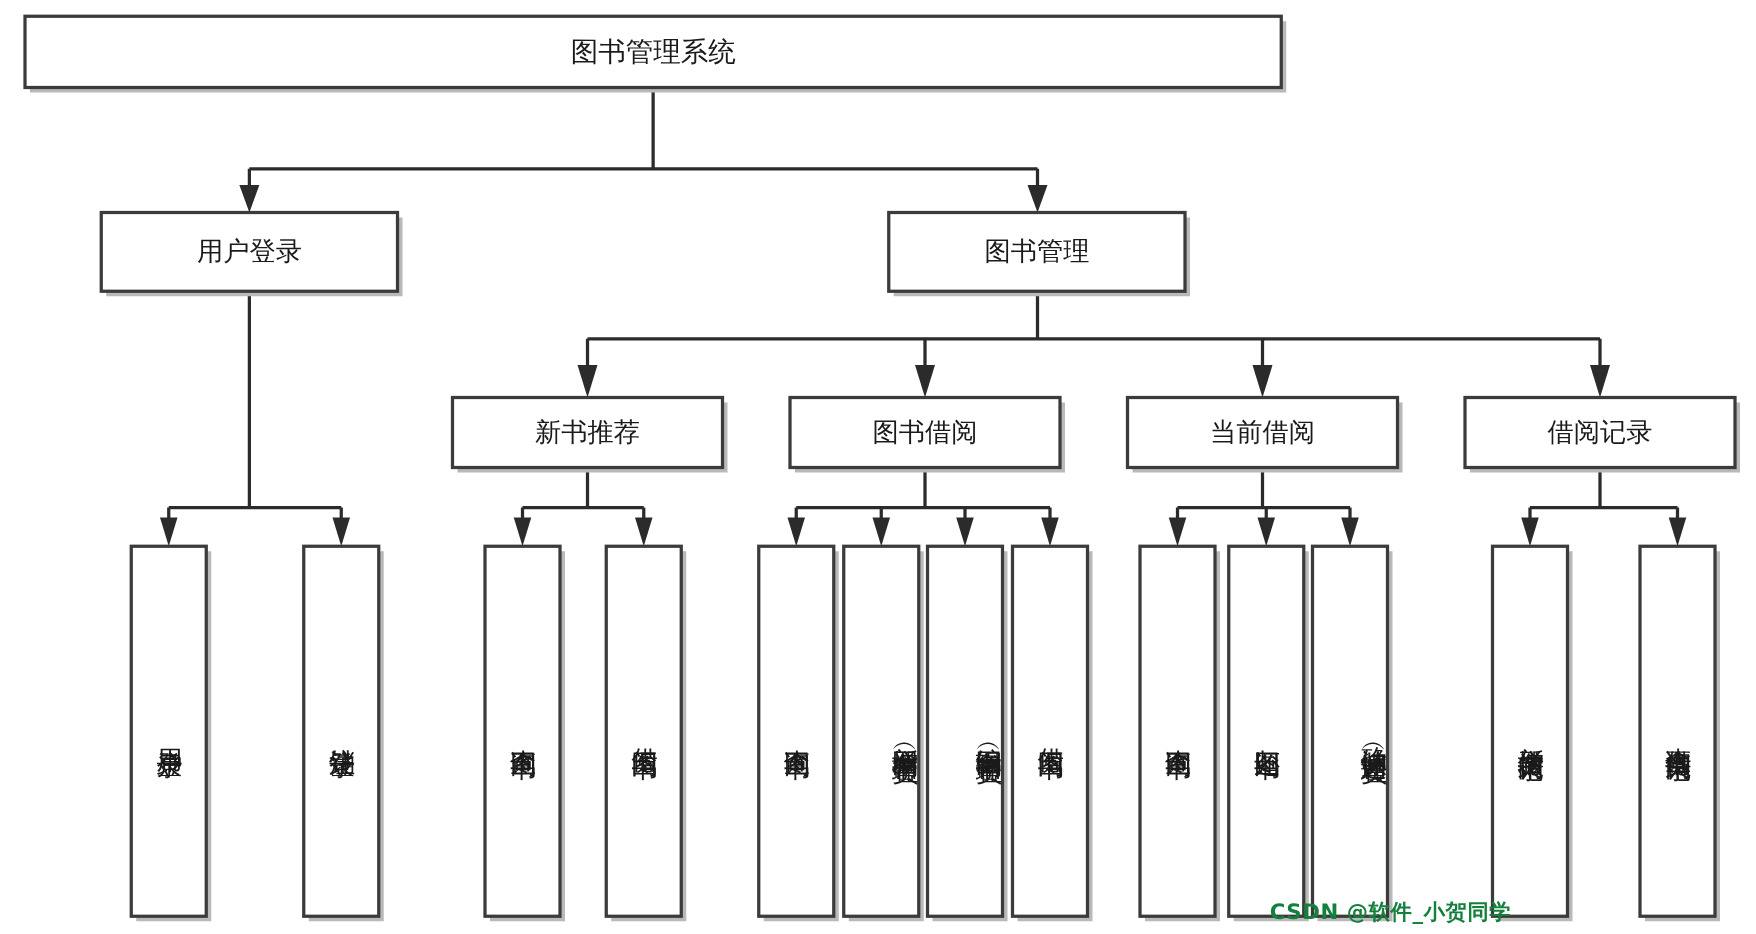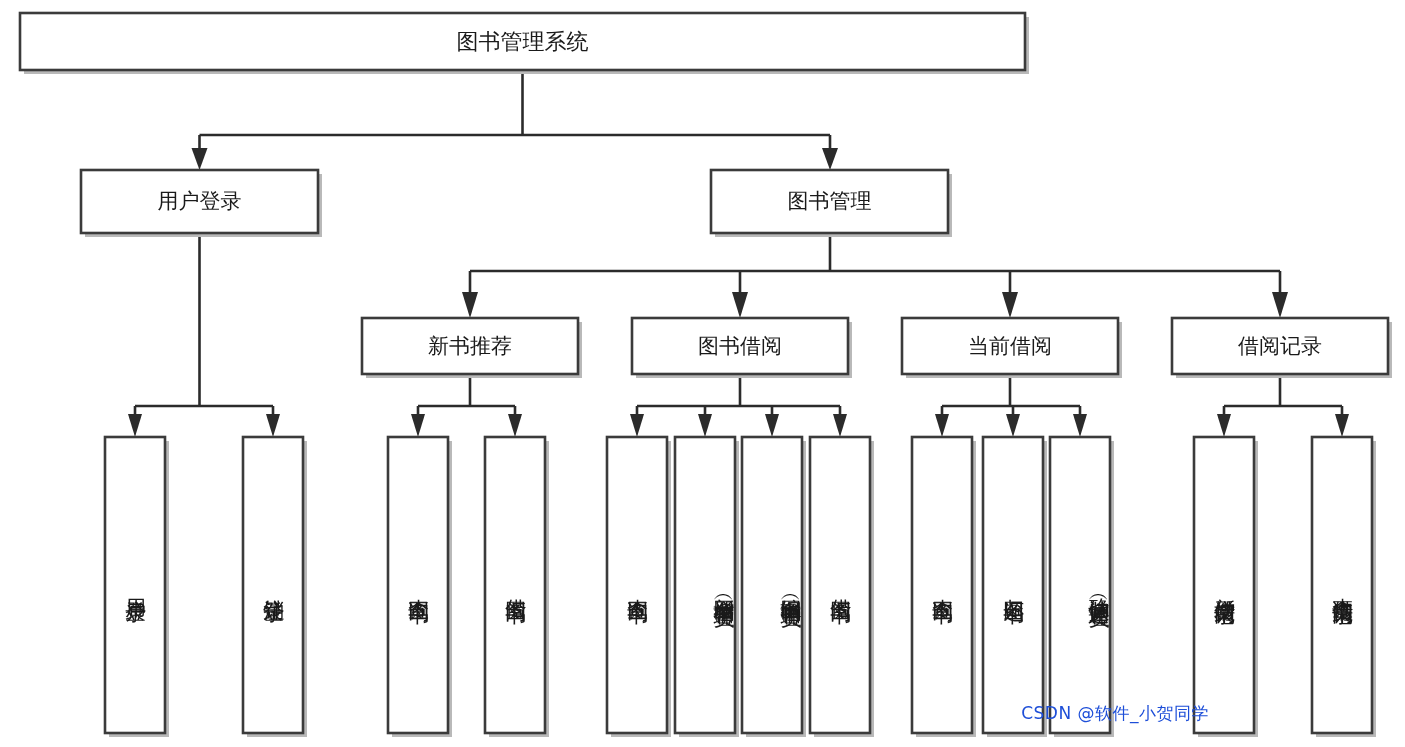--- a/index.html
+++ b/index.html
@@ -69,26 +69,27 @@
     display: flex;
     align-items: center;
     justify-content: center;
     text-align: center;
     white-space: nowrap;
     pointer-events: none;
   }
   #watermark {
     position: absolute;
     right: 10px;
-    bottom: 22px;
+    bottom: 6px;
     font-family: "DejaVu Sans", "Liberation Sans", sans-serif;
     font-size: 17px;
-    color: #1d4ed8;
+    color: #15803d;
     white-space: nowrap;
     letter-spacing: 0.5px;
+    font-weight: bold;
   }
 </style>
 </head>
 <body>
 
 <div id="diagram-root">
 
   <svg id="flowchart" viewBox="0 0 1405 747">
 
     <g>

